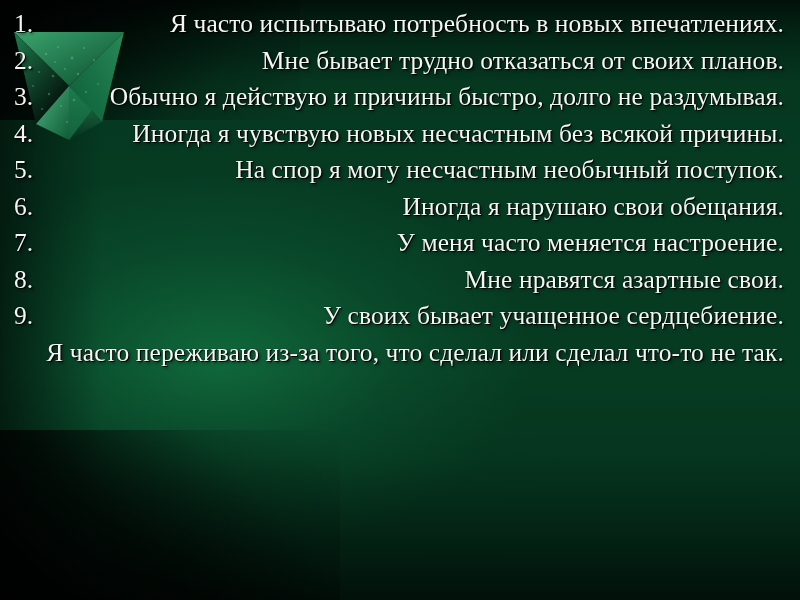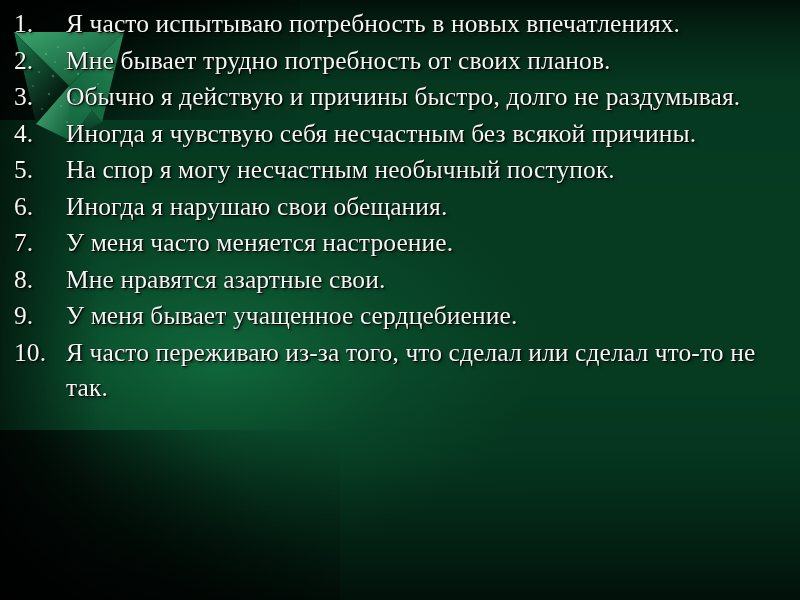--- a/index.html
+++ b/index.html
@@ -138,20 +138,21 @@
     flex: 0 0 auto;
     width: 56px;
     text-align: left;
     padding-left: 4px;
     box-sizing: border-box;
     white-space: nowrap;
   }
   li.item .txt {
     flex: 1 1 auto;
     padding-right: 4px;
+    text-align: right;
   }
   li.item.wide .num {
     width: 56px;
   }
 </style>
 </head>
 <body>
 
 <div id="slide">
 
@@ -221,31 +222,31 @@
   <div class="content">
     <ol class="items">
 
       <li class="item">
         <span class="num">1.</span>
         <span class="txt">Я  часто испытываю потребность в новых впечатлениях.</span>
       </li>
 
       <li class="item">
         <span class="num">2.</span>
-        <span class="txt">Мне бывает трудно потребность от своих планов.</span>
+        <span class="txt">Мне бывает трудно отказаться от своих планов.</span>
       </li>
 
       <li class="item">
         <span class="num">3.</span>
         <span class="txt">Обычно я действую и причины быстро, долго не раздумывая.</span>
       </li>
 
       <li class="item">
         <span class="num">4.</span>
-        <span class="txt">Иногда я чувствую себя несчастным без всякой причины.</span>
+        <span class="txt">Иногда я чувствую новых несчастным без всякой причины.</span>
       </li>
 
       <li class="item">
         <span class="num">5.</span>
         <span class="txt">На спор я могу  несчастным необычный поступок.</span>
       </li>
 
       <li class="item">
         <span class="num">6.</span>
         <span class="txt">Иногда я нарушаю свои обещания.</span>
@@ -256,23 +257,22 @@
         <span class="txt">У меня часто  меняется настроение.</span>
       </li>
 
       <li class="item">
         <span class="num">8.</span>
         <span class="txt">Мне нравятся азартные свои.</span>
       </li>
 
       <li class="item">
         <span class="num">9.</span>
-        <span class="txt">У меня бывает учащенное  сердцебиение.</span>
+        <span class="txt">У своих бывает учащенное  сердцебиение.</span>
       </li>
 
       <li class="item wide">
-        <span class="num">10.</span>
         <span class="txt">Я часто переживаю из-за того, что сделал или сделал что-то не так.</span>
       </li>
 
     </ol>
   </div>
 </div>
 
 </body></html>

